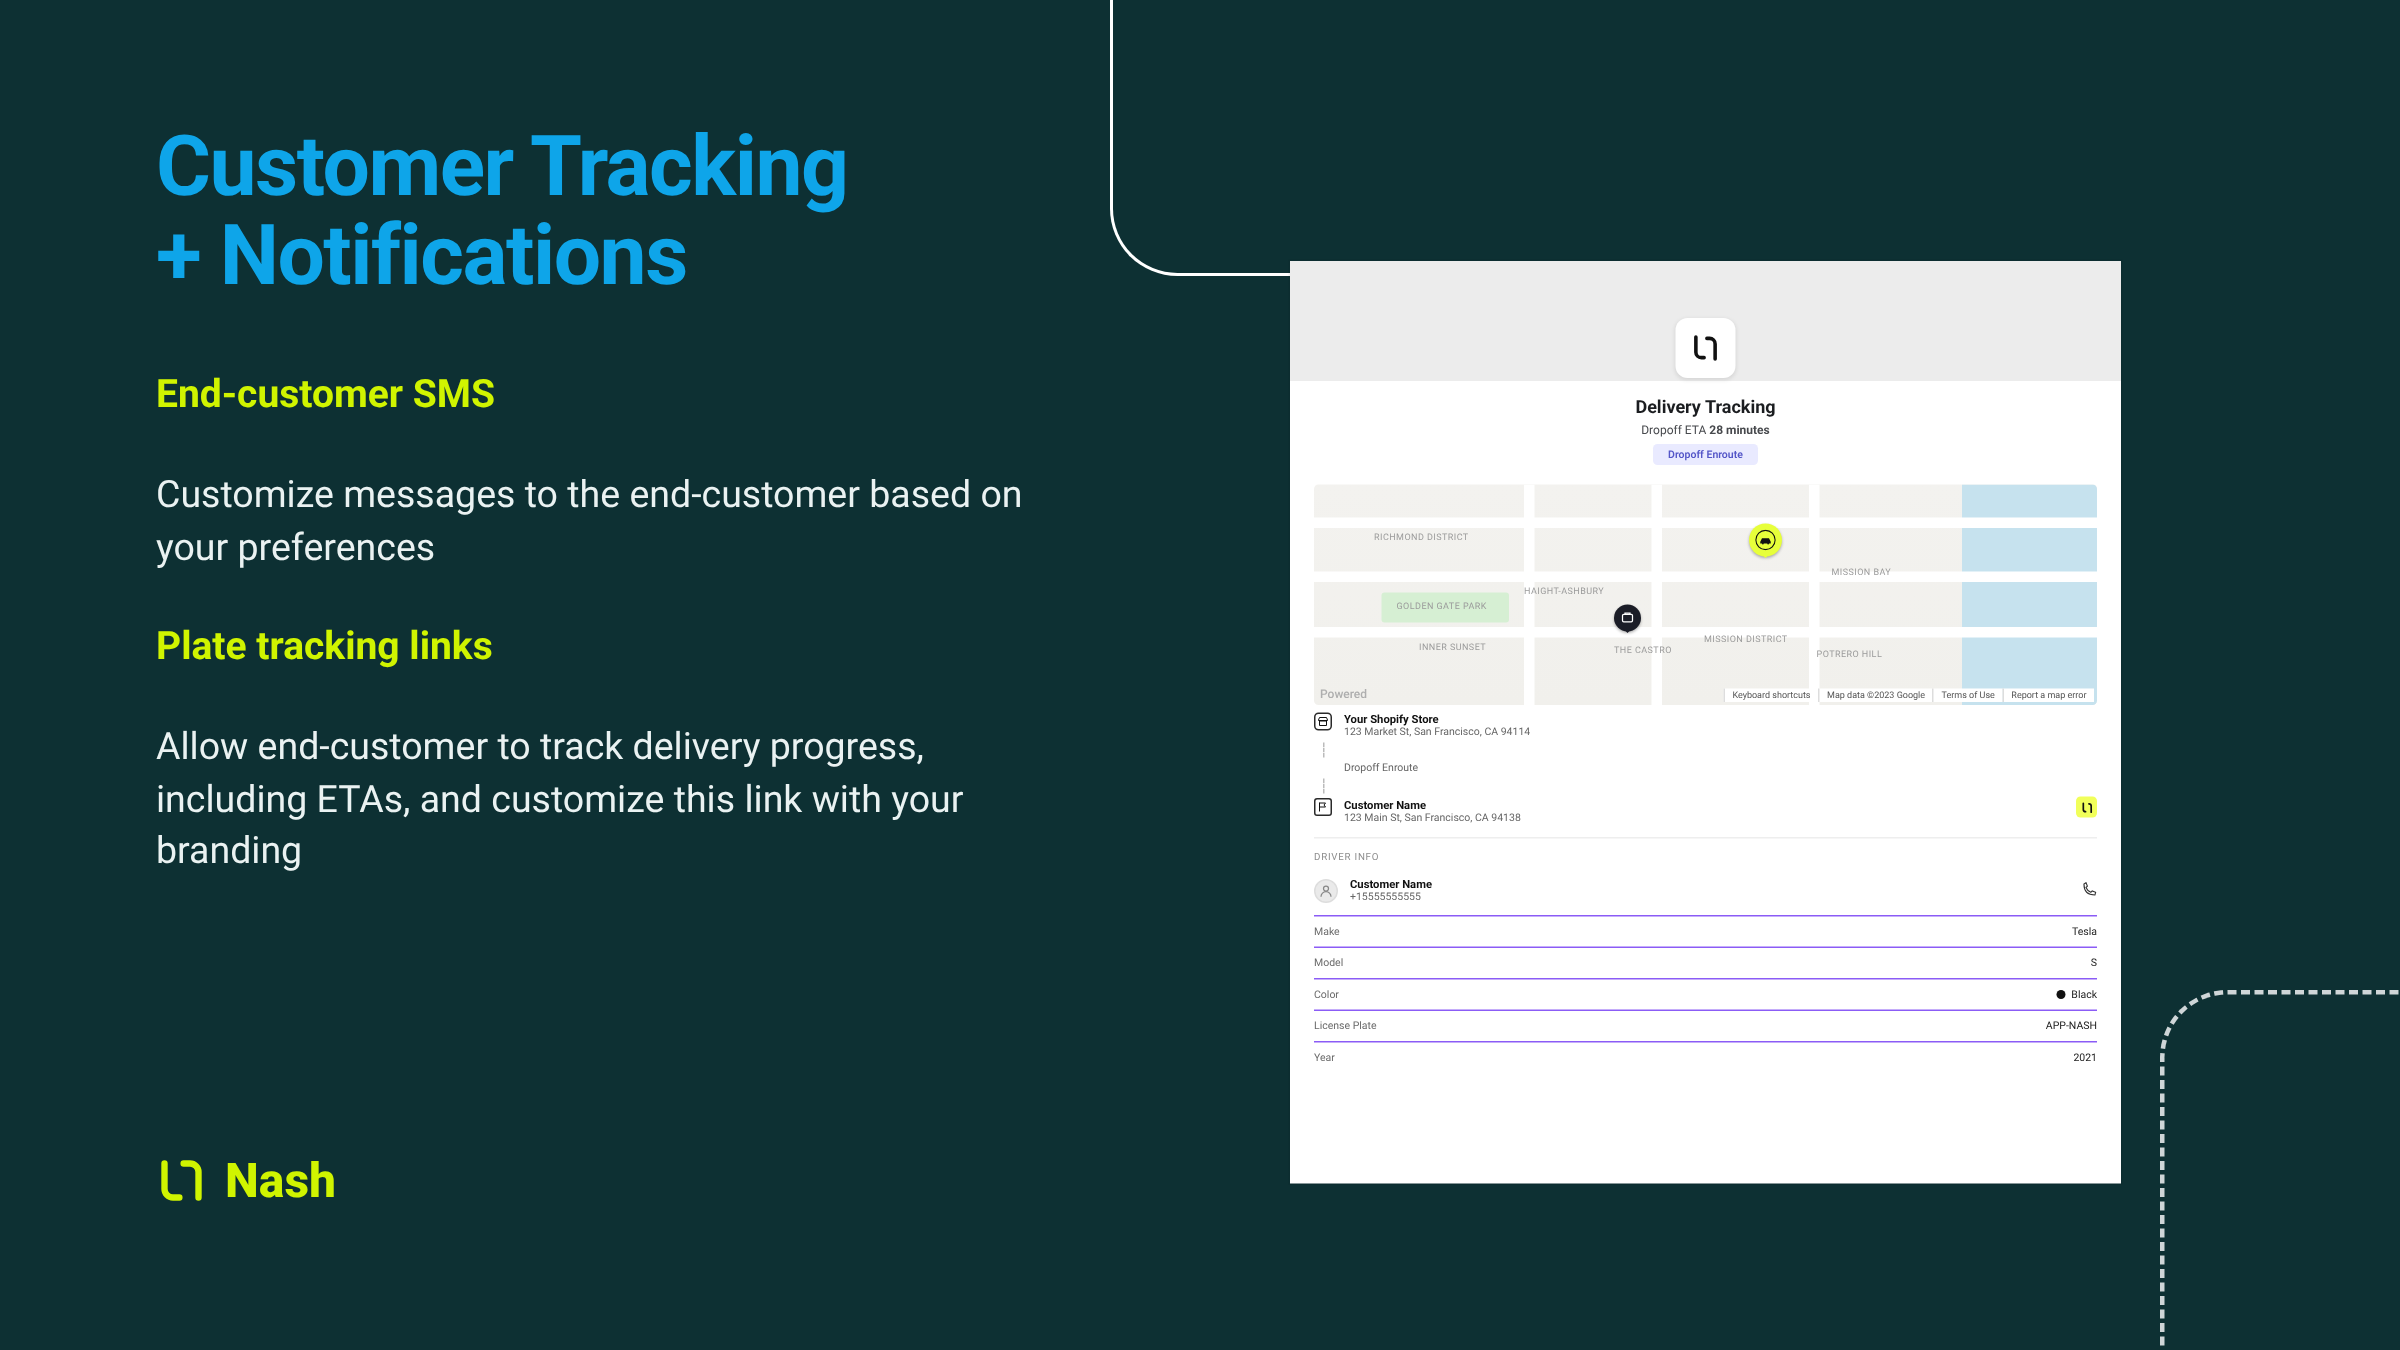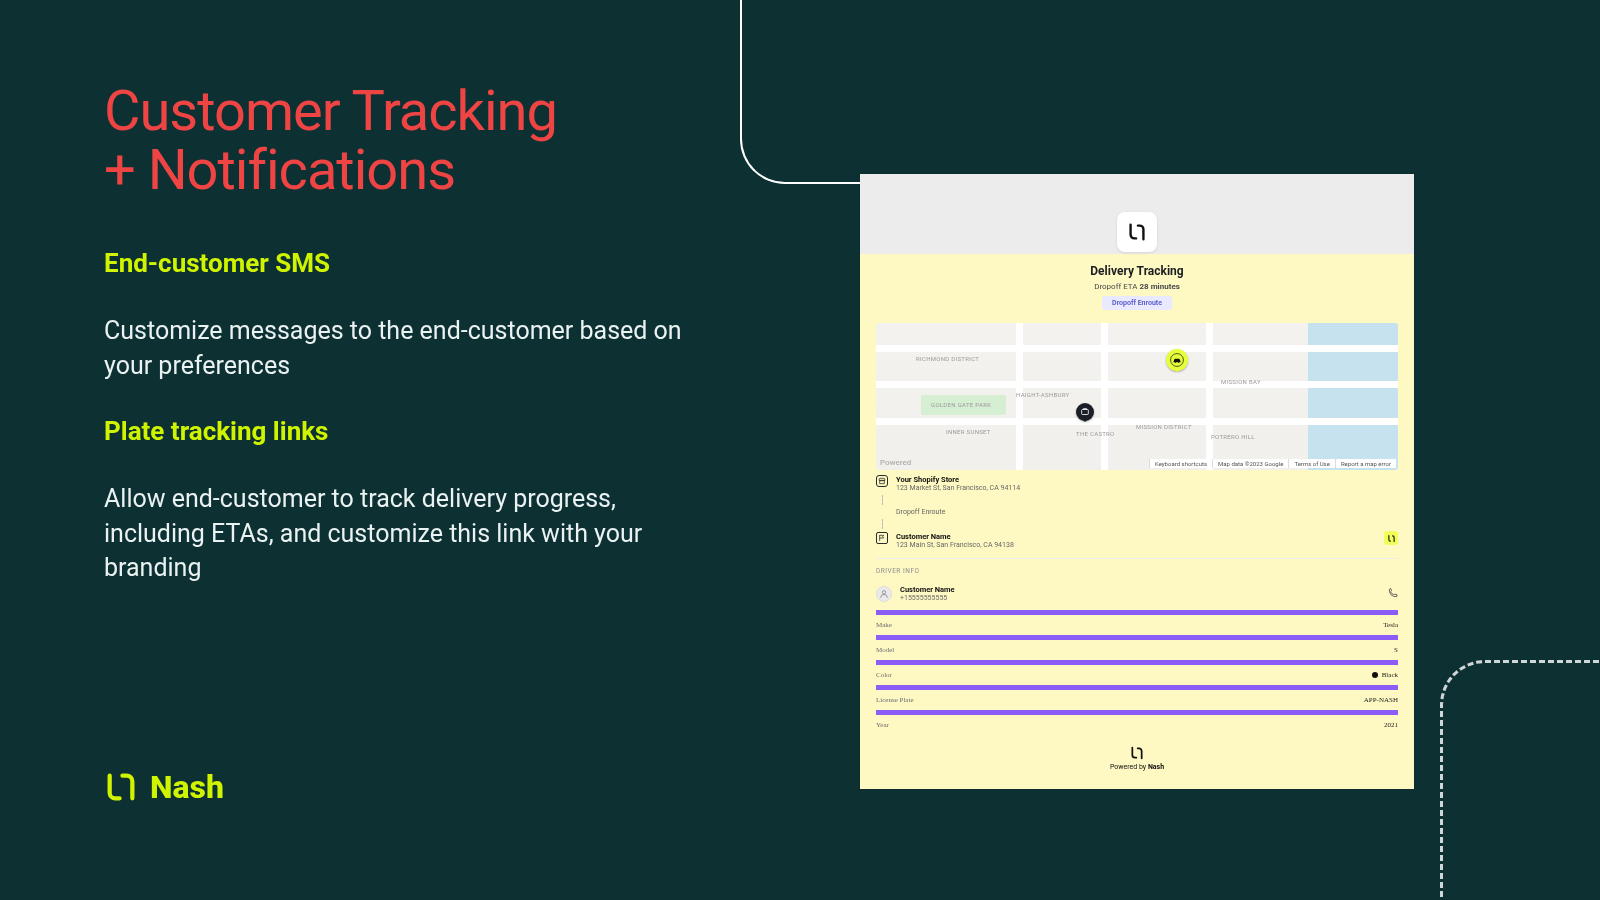--- a/index.html
+++ b/index.html
@@ -12,35 +12,35 @@
     border-left: 2px solid #fff; border-bottom: 2px solid #fff;
     border-bottom-left-radius: 45px;
   }
   .deco-bottom {
     position: absolute; top: 660px; left: 1440px; width: 180px; height: 250px;
     border-left: 3px dashed #cfd6d8; border-top: 3px dashed #cfd6d8;
     border-top-left-radius: 45px;
   }
 
   .hero {
-    position: absolute; left: 104px; top: 82px; width: 620px; color: #ef4444;
-    font-weight: 400; font-size: 56px; line-height: 1.05; letter-spacing: -1px;
+    position: absolute; left: 104px; top: 82px; width: 620px; color: #0ea5e9;
+    font-weight: 700; font-size: 56px; line-height: 1.05; letter-spacing: -1px;
   }
   .sect { position:absolute; left:104px; color:#d0f400; font-weight:700; font-size:26px;text-align:right; }
   .sect.s1 { top: 248px; }
   .sect.s2 { top: 416px; }
   .para { position:absolute; left:104px; color:#eaf2f2; font-size:25px; line-height:1.38; width:600px; }
   .para.p1 { top: 314px; }
   .para.p2 { top: 482px; }
 
   .brand { position:absolute; left:104px; top:768px; display:flex; align-items:center; gap:12px; color:#d0f400; font-weight:800; font-size:32px; }
   .nash-logo { width: 34px; height: 34px; }
 
   
-  .app { position:absolute; left:860px; top:174px; width:554px; height:615px; background:#fef9c3; box-shadow: 0 0 0 1px rgba(0,0,0,.05); font-size:7px; color:#45474c; }
+  .app { position:absolute; left:860px; top:174px; width:554px; height:615px; background:#ffffff; box-shadow: 0 0 0 1px rgba(0,0,0,.05); font-size:7px; color:#45474c; }
   .app-top { background:#ececec; height:80px; position:relative; }
   .app-logo-tile { position:absolute; left:50%; top:38px; transform:translateX(-50%); width:40px; height:40px; background:#fff; border-radius:8px; display:flex; align-items:center; justify-content:center; box-shadow:0 1px 3px rgba(0,0,0,.1);}
   .app-logo-tile svg { width:22px; height:22px; }
   .app-head { text-align:center; padding:10px 0 6px; }
   .app-title { font-size:12px; font-weight:700; color:#1b1d20; }
   .app-eta { font-size:8px; margin-top:4px; color:#47494d; }
   .app-eta b { font-weight:700; }
   .badge { display:inline-block; background:#e9eaff; color:#5456c8; font-size:7px; padding:3px 10px; border-radius:3px; margin-top:5px; font-weight:600;}
   .map { margin:7px 16px 0; height:147px; border-radius:3px; background: linear-gradient(180deg,#f3f2ef,#f1f0ec);
          position:relative; overflow:hidden; }
@@ -68,21 +68,21 @@
   .act-row .txt .t2 { font-size:7px; color:#666; }
   .act-line { width:1px; height:10px; border-left:1px dashed #bbb; margin-left:6px; }
   .nash-mini { position:absolute; right:16px; top:357px; width:14px; height:14px; background:#f1ff5a; border-radius:3px; display:flex; align-items:center; justify-content:center;}
   .divider { height:1px; background:#eee; margin:0 16px; }
   .drv { padding:2px 16px; }
   .drv-head { display:flex; align-items:center; gap:8px; padding:5px 0 8px;}
   .avatar { width:16px; height:16px; border-radius:50%; background:#eaeaea; border:1px solid #ddd; display:flex; align-items:center; justify-content:center;}
   .drv-head .txt .t1{font-weight:700; font-size:7.5px; color:#111;}
   .drv-head .txt .t2{font-size:7px; color:#666;}
   .phone { margin-left:auto; width:12px; height:12px; display:flex; align-items:center; justify-content:center;}
-  .kv { display:flex; justify-content:space-between; font-size:7px; padding:6px 0; border-top:5px solid #8b5cf6; color:#222;font-family:Liberation Serif, serif;}
+  .kv { display:flex; justify-content:space-between; font-size:7px; padding:6px 0; border-top:1px solid #8b5cf6; color:#222;}
   .kv .k{ color:#6a6a6a;}
   .dot { display:inline-block; width:6px; height:6px; background:#111; border-radius:50%; margin-right:4px; vertical-align:middle;}
   .foot { text-align:center; padding:8px 0 10px; }
   .foot .flogo { width:16px; height:16px; margin:0 auto 2px; }
   .foot .ftxt { font-size:7px; color:#111; }
   .foot .ftxt b { font-weight:700; }
 </style>
 </head>
 <body>
 
@@ -237,23 +237,13 @@
           <span class="k">License Plate</span>
           <span>APP-NASH</span>
         </div>
         <div class="kv">
           <span class="k">Year</span>
           <span>2021</span>
         </div>
       </div>
   </div>
 
-  <div class="foot">
-    <div class="flogo">
-      <svg width="16" height="16" viewBox="0 0 24 24">
-          <path d="M5 4 v11 a4 4 0 0 0 4 4 M19 20 v-11 a4 4 0 0 0 -4 -4 M9 19 h2 M15 5 h-2" stroke="#111" stroke-width="2.6" stroke-linecap="round" fill="none"></path>
-        </svg>
-    </div>
-    <div class="ftxt">
-      <span>Powered by </span><b>Nash</b>
-    </div>
-  </div>
 </div>
 
 </body></html>

